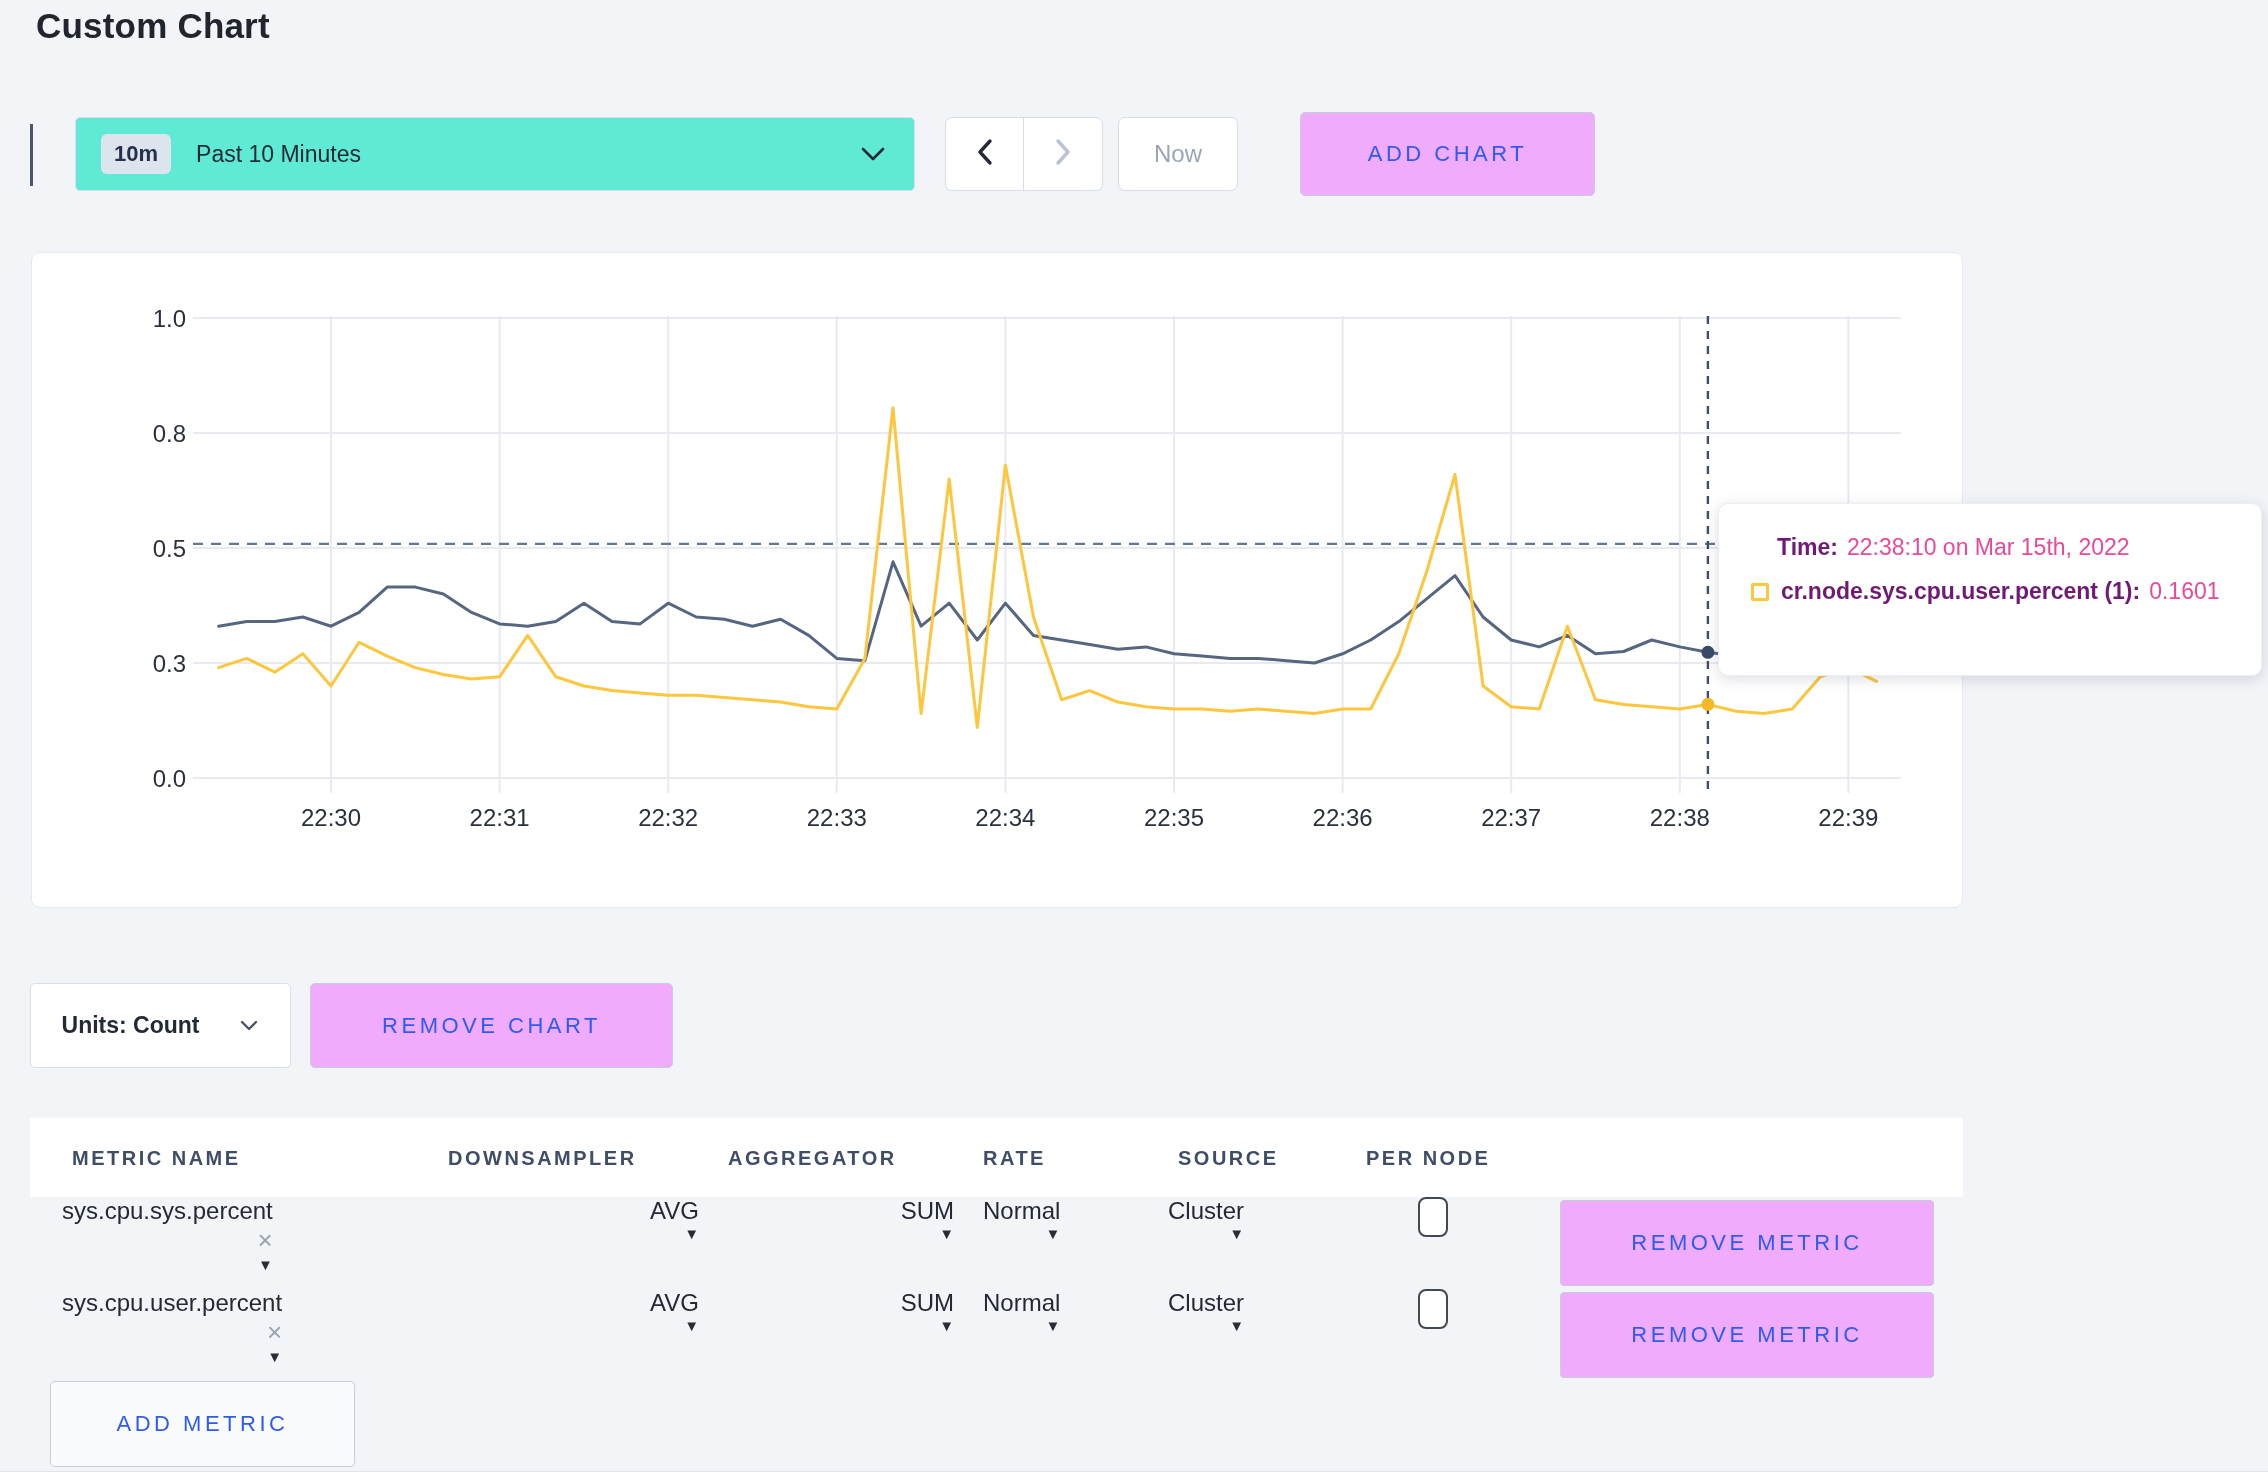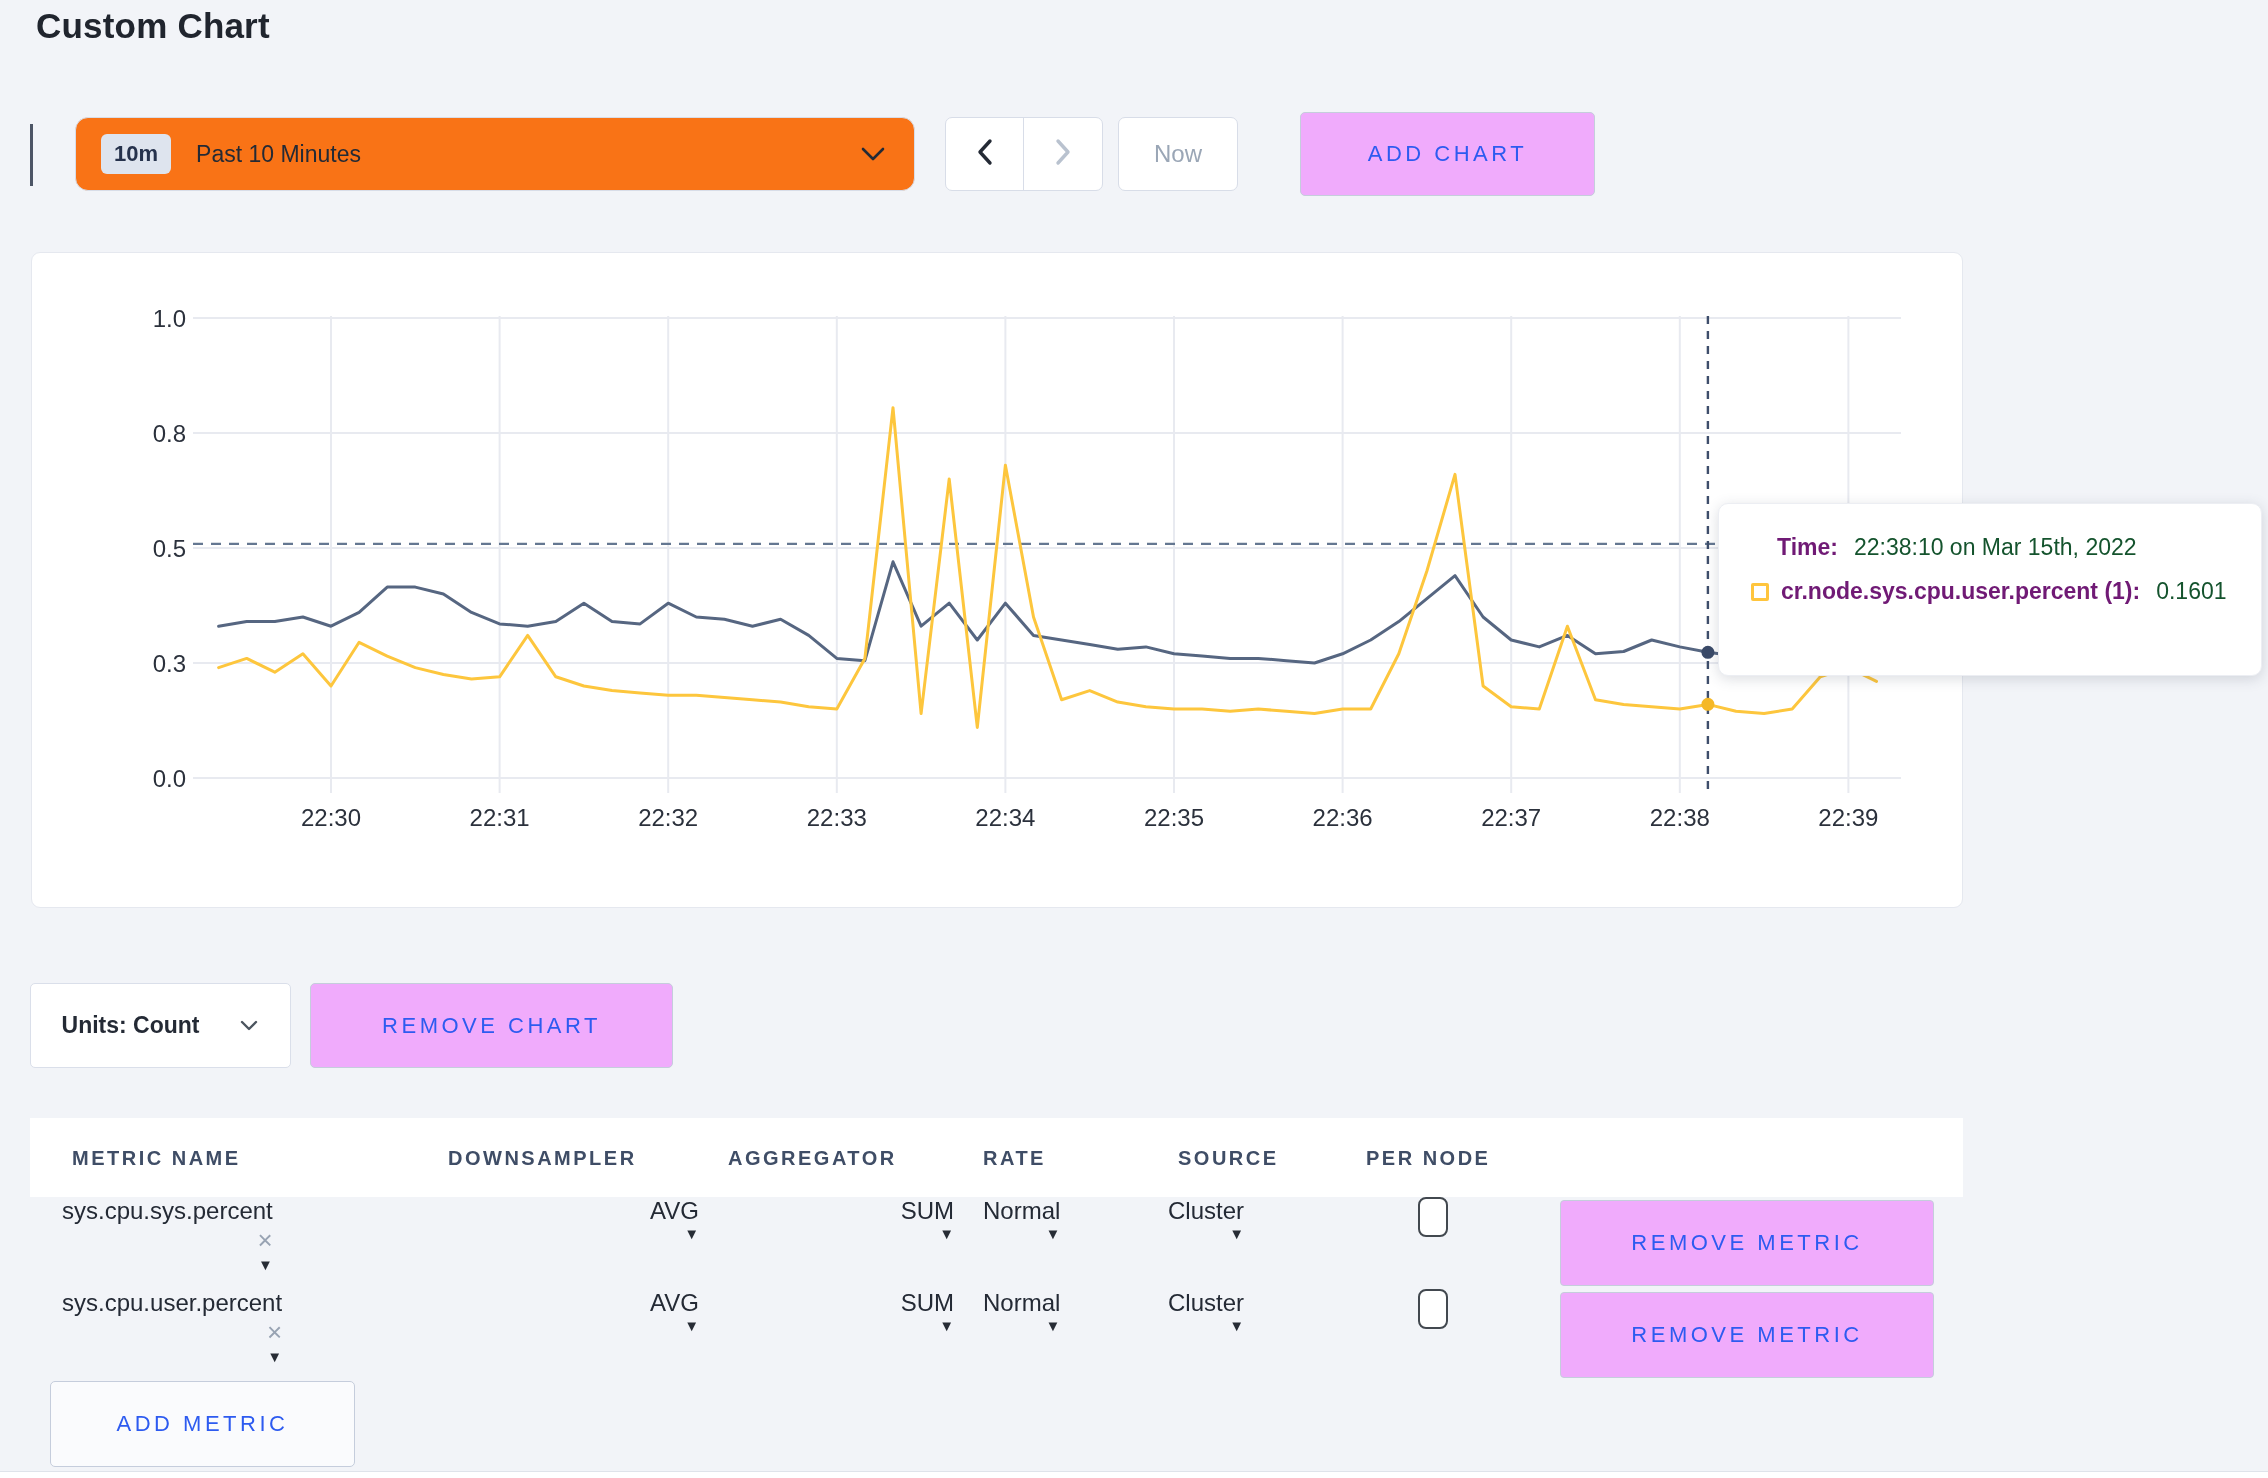--- a/index.html
+++ b/index.html
@@ -17,21 +17,21 @@
   .page-title {
     left:36px; top:6px;
     font-size:35px; font-weight:600; color:#20252e;
     letter-spacing:0.2px;
   }
 
   
   .left-divider { left:30px; top:124px; width:3px; height:62px; background:#4d5566; }
   .timepicker {
     left:75px; top:117px; width:840px; height:74px;
-    background:#f97316; border:1.5px solid #d8dde8; border-radius:13px;
+    background:#5eead4; border:1.5px solid #d8dde8; border-radius:5px;
     display:flex; align-items:center; cursor:pointer;
   }
   .tw-badge {
     margin-left:25px; background:#dee4ee; color:#26324c;
     font-size:22px; font-weight:bold; padding:7px 13px; border-radius:6px;
   }
   .tw-label { margin-left:25px; font-size:23px; color:#242a35; }
   .tw-caret { margin-left:auto; margin-right:28px; display:flex; }
 
   .pager {
@@ -65,21 +65,21 @@
 
   
   .tooltip {
     left:1718px; top:503px; width:544px; height:173px;
     background:#fff; border:1px solid #eceef3; border-radius:10px;
     box-shadow:0 3px 14px rgba(55,65,90,0.18);
     z-index:5; padding:30px 0 0 32px;
   }
   .tt-time-row { margin-left:26px; display:flex; align-items:baseline; }
   .tt-label { font-size:23px; font-weight:bold; color:#701a75; }
-  .tt-value { font-size:23px; color:#14532d; margin-left:16px; }
+  .tt-value { font-size:23px; color:#ec4899; margin-left:9px; }
   .tt-series-row { display:flex; align-items:center; margin-top:17px; }
   .tt-swatch { width:18px; height:18px; border-radius:2px; background:#fff; margin-right:12px; flex:0 0 auto; }
   .tt-swatch.sys  { border:3.5px solid #26324c; }
   .tt-swatch.user { border:3.5px solid #ffc53d; }
 
   
   .units-btn {
     left:30px; top:983px; width:261px; height:85px;
     background:#fff; border:1.5px solid #dadfea; border-radius:5px;
     display:flex; align-items:center; justify-content:center; cursor:pointer;gap:22px;

